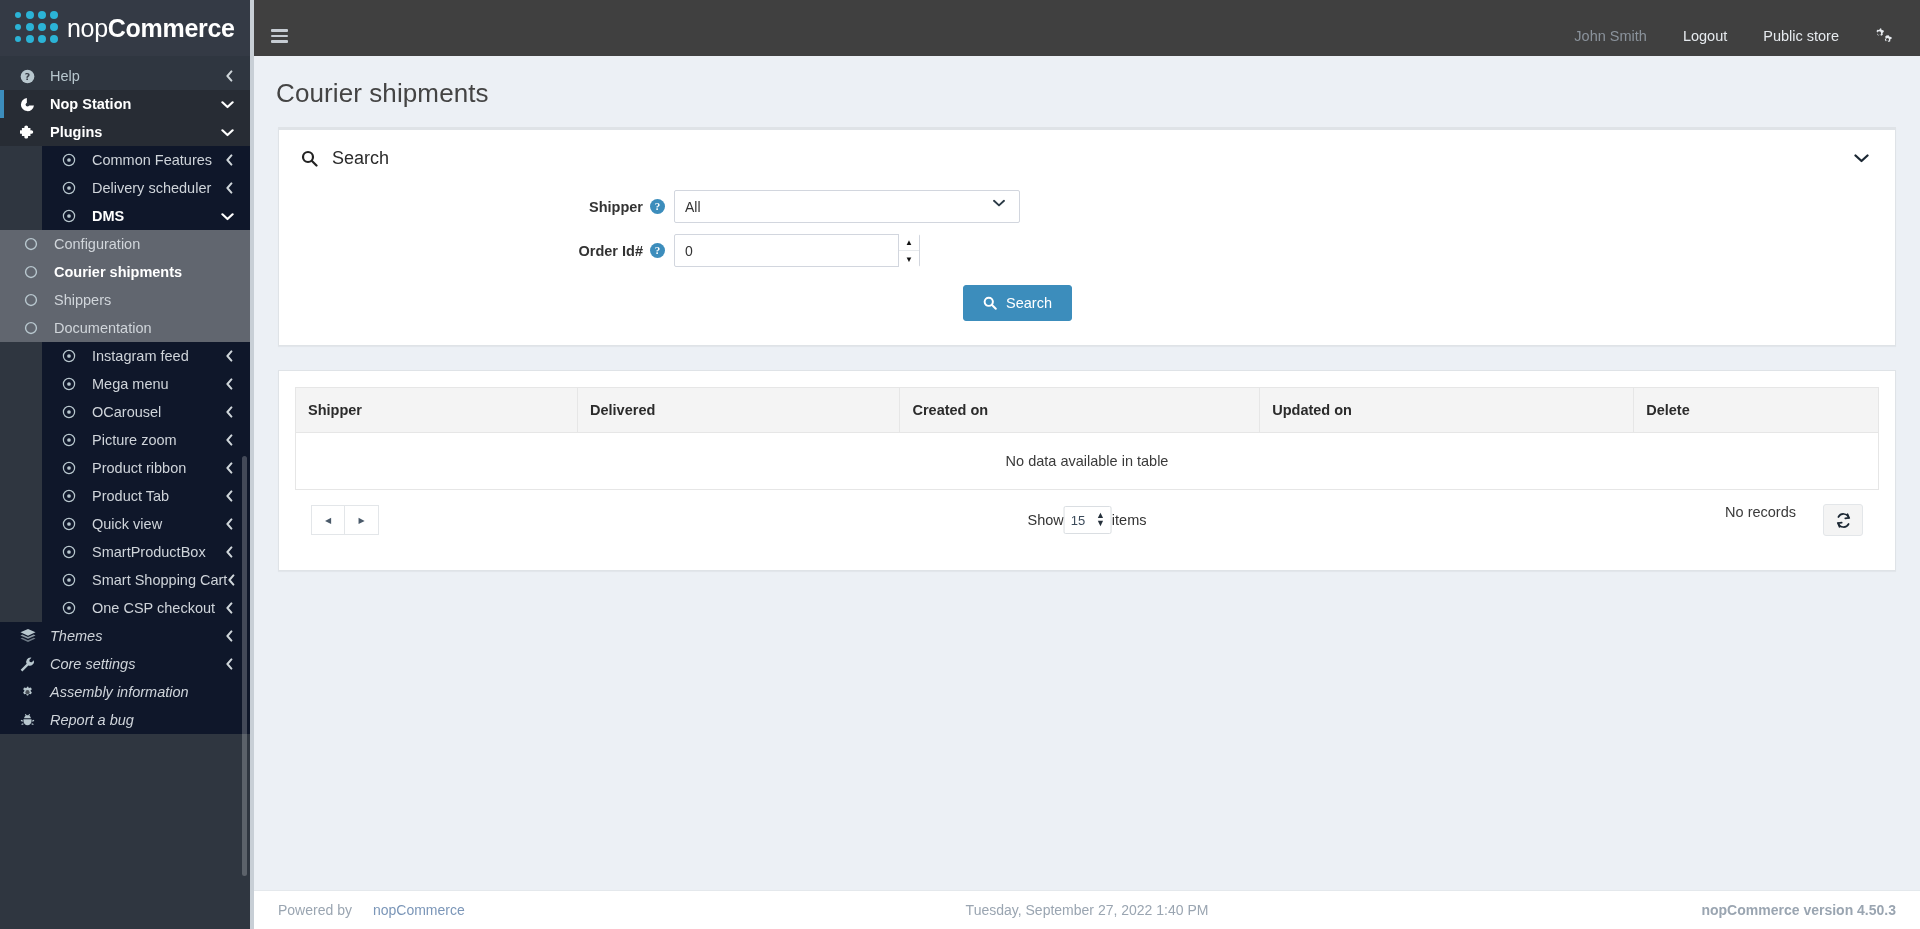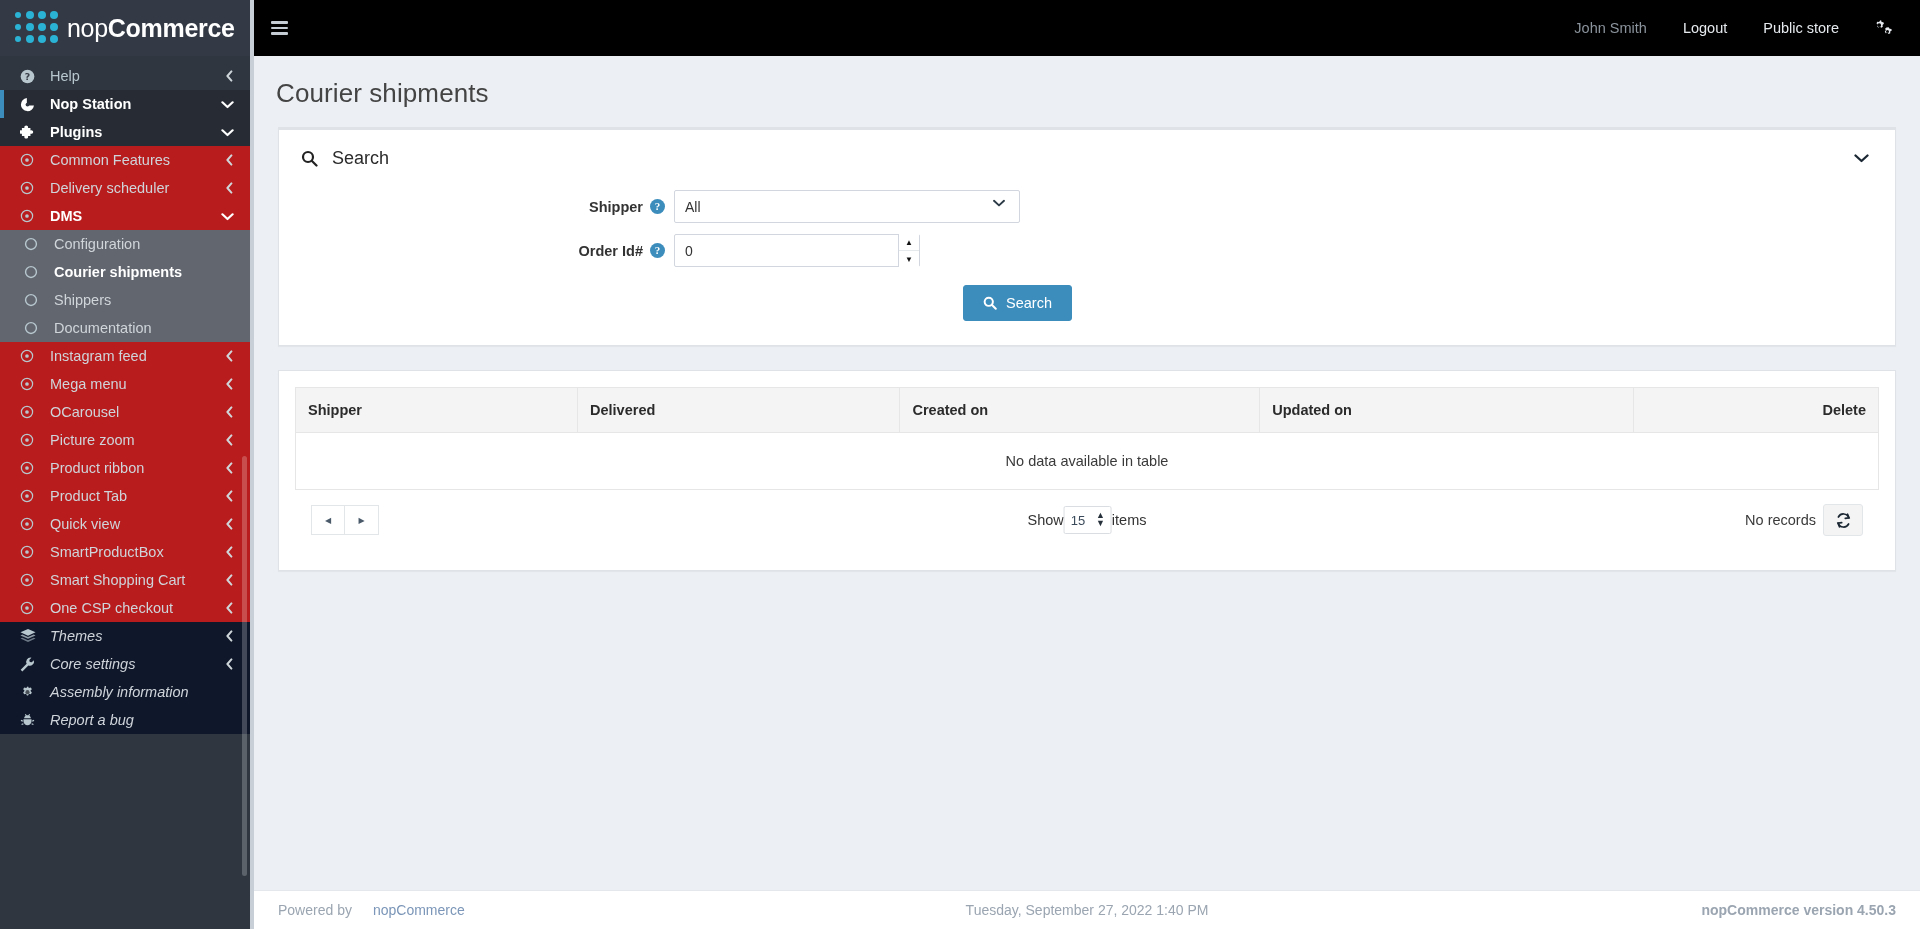--- a/index.html
+++ b/index.html
@@ -64,21 +64,21 @@
   #nav .arr { color: #cfd6da; font-size: 12px; line-height: 1; }
   
   #nav li.top > a { background: #2f3640; }
   #nav li.top.open > a { background: #272c34; color: #fff; font-weight: bold; }
   #nav li.top.open > a .ic { color: #fff; }
   #nav li.top.active-left::before {
     content: ""; position: absolute; left: 0; top: 0; width: 4px; height: 28px;
     background: #3c8dbc;
   }
   
-  #nav li.sub > a { background: #b91c1c; color: #cfd4da; }
+  #nav li.sub > a { background: #0f172a; color: #cfd4da; margin-left: 42px; }
   #nav li.sub.strong > a { color: #fff; font-weight: bold; }
   
   #nav li.sub2 > a { background: #61666f; color: #d0d5da; padding-left: 24px; }
   #nav li.sub2.strong > a { color: #fff; font-weight: bold; }
   
   #nav li.bot > a { background: #0f172a; color: #cfd4da; font-style: italic; }
 
   #sb-scroll {
     position: absolute; right: 3px; top: 400px;
     width: 5px; height: 420px; border-radius: 3px;
@@ -89,22 +89,22 @@
     background: #2f3640;
   }
   #sb-edge {
     position: absolute; left: 250px; top: 0; width: 4px; height: 929px;
     background: #c8cfd6;
   }
 
   
   #topbar {
     position: absolute; left: 254px; top: 0; right: 0; height: 72px;
-    background: #000000;
-    display: flex; 
+    background: #404040;
+    display: flex; align-items: center;
   }
   #hamburger {
     width: 50px; height: 56px; display: flex; align-items: center; justify-content: center;
     cursor: pointer;
   }
   #hamburger .bars { width: 17px; }
   #hamburger .bars span {
     display: block; height: 2.5px; background: #c6ccd3; margin: 3px 0; border-radius: 1px;
   }
   #topright {
@@ -200,21 +200,21 @@
   }
 
   
   .grid-pad { padding: 16px; }
   table.grid { width: 100%; border-collapse: collapse; }
   table.grid th {
     background: #f4f4f4; border: 1px solid #e6e6e6;
     font-size: 14.5px; color: #2b2b2b; font-weight: bold;
     text-align: left; padding: 14px 12px; white-space: nowrap;
   }
-  table.grid th.center { text-align: right; }
+  table.grid th.center { text-align: left; }
   table.grid td.empty {
     border: 1px solid #e6e6e6; border-top: 0;
     text-align: center; padding: 20px 12px;
     font-size: 14.5px; color: #3a3a3a; background: #fff;
   }
 
   .grid-foot {
     display: flex; align-items: center; padding: 14px 16px 18px 16px;
     position: relative;
   }
@@ -235,21 +235,21 @@
     border: 1px solid #dadee2; background: #fff; border-radius: 2px;
     padding: 0 20px 0 6px; appearance: none; -webkit-appearance: none;
     font-family: "Liberation Sans", sans-serif; text-align: left;
   }
   .len-wrap { position: relative; }
   .len-wrap .updown {
     position: absolute; right: 7px; top: 5px; pointer-events: none;
     font-size: 9px; line-height: 8px; color: #25303b; text-align: center;
   }
   .foot-right {
-    margin-left: auto; display: flex; align-items: center; gap: 7px;
+    margin-left: auto; display: flex; gap: 27px;
   }
   .foot-right .norec { font-size: 14.5px; color: #3a3a3a; }
   .btn-refresh {
     width: 40px; height: 32px; background: #f4f4f4; border: 1px solid #e3e6e9;
     border-radius: 3px; cursor: pointer; display: flex;
     align-items: center; justify-content: center; color: #1b2733;
   }
 
   
   #footer {

